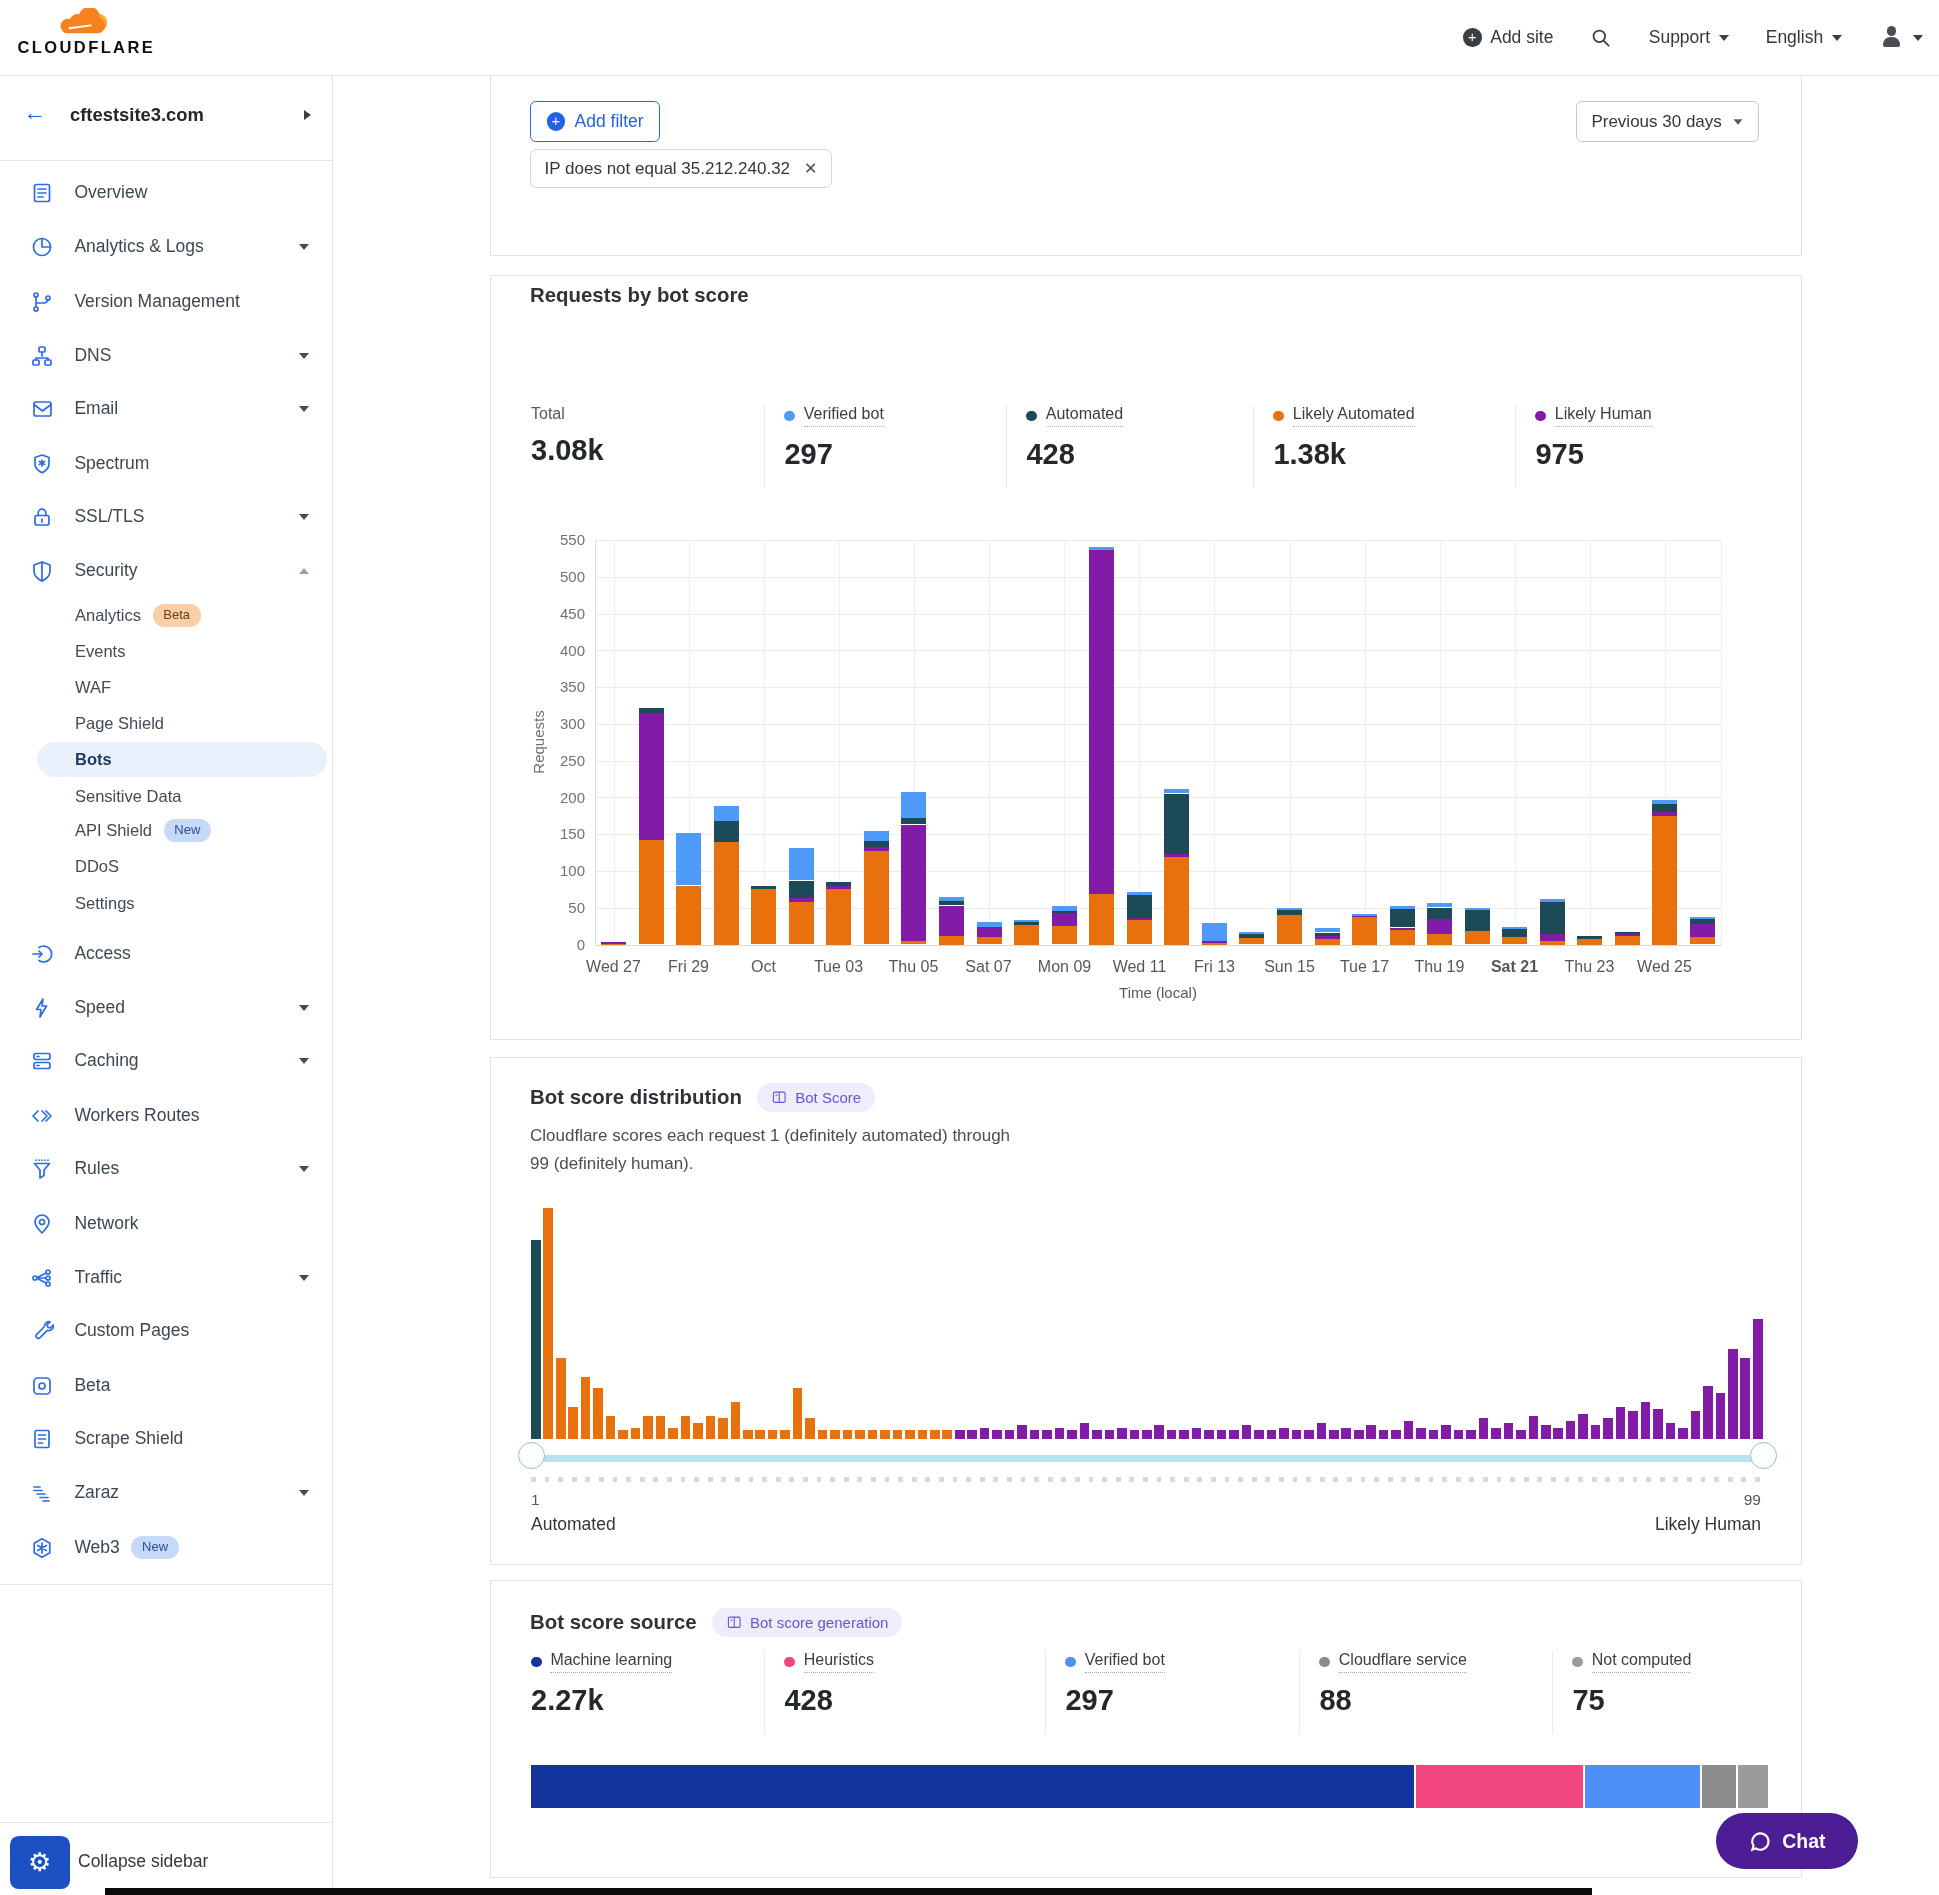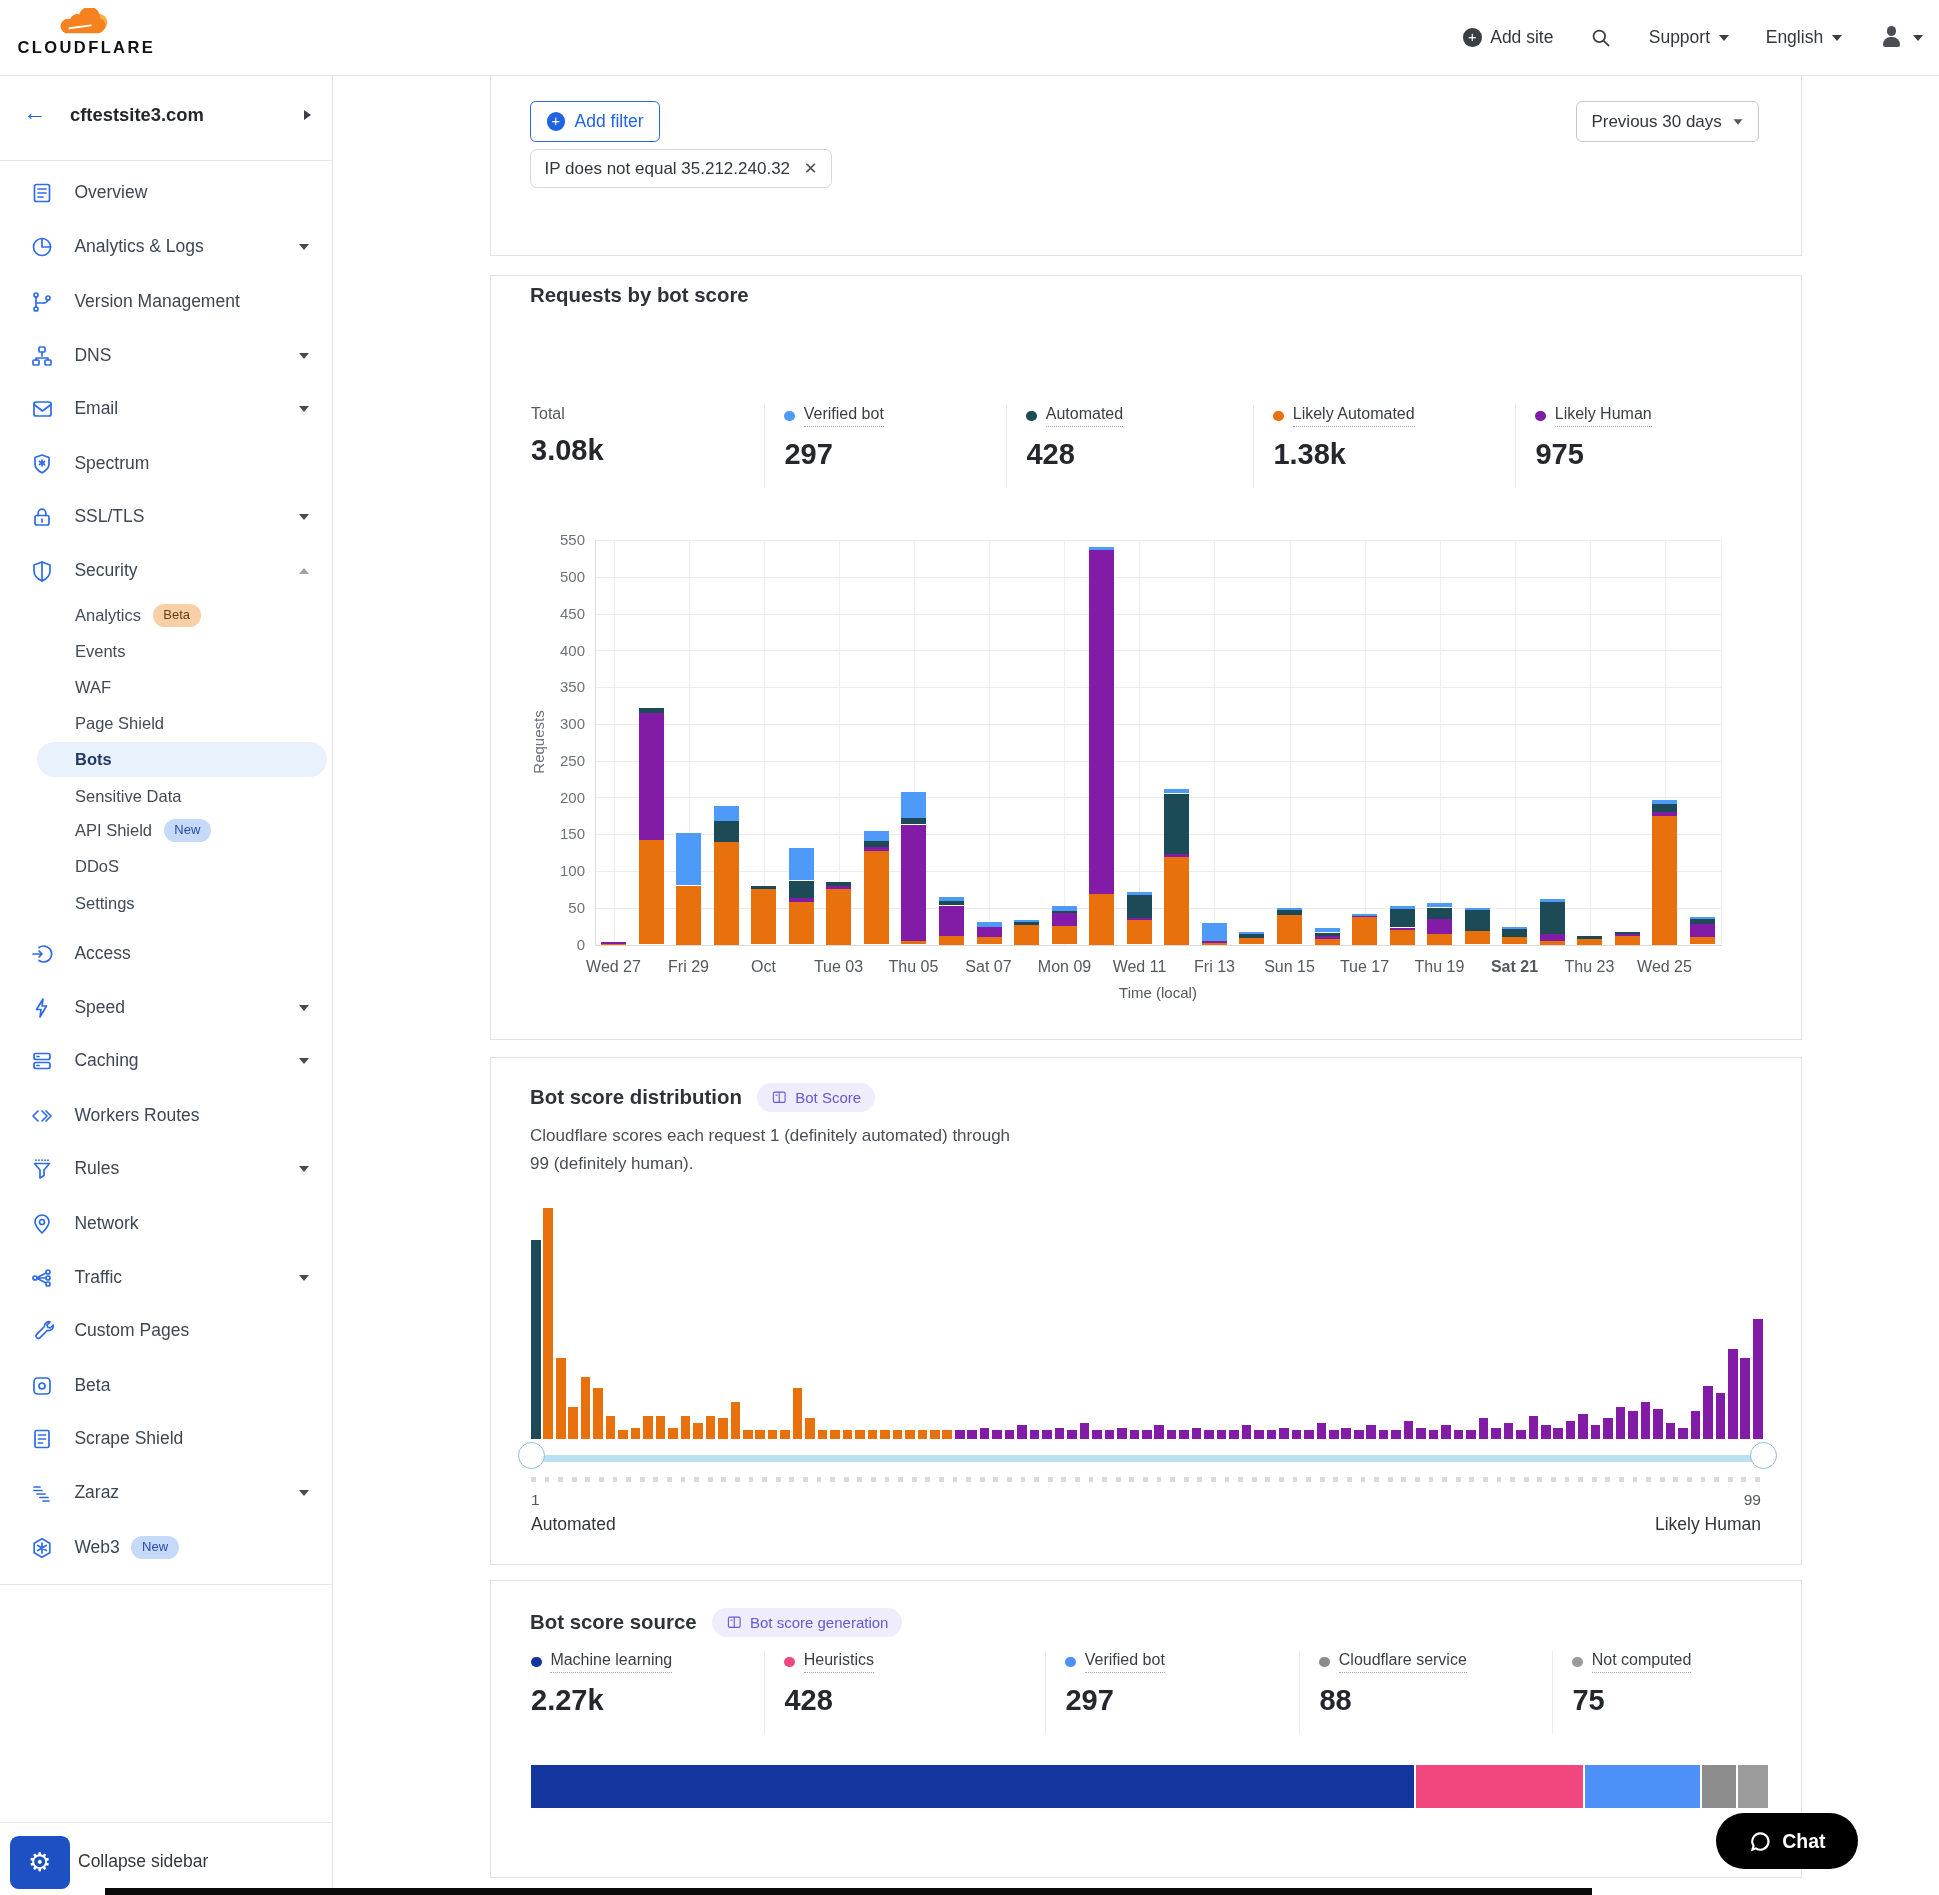--- a/index.html
+++ b/index.html
@@ -79,21 +79,21 @@
   .slider-track{position:absolute;left:40px;top:397px;width:1232px;height:6.8px;border-radius:3.9px;background:#b9e1f1;}
   .slider-handle{position:absolute;top:384px;width:27px;height:27px;border-radius:50%;background:#fff;border:1.9px solid #8fbedc;box-sizing:border-box;cursor:pointer;}
   .slider-dashes{position:absolute;left:40px;top:419px;width:1232px;height:4.9px;
      background:repeating-linear-gradient(90deg,#d9d9d9 0 4.9px,transparent 4.9px 13.6px);}
   .slider-num{position:absolute;top:433px;font-size:15.5px;color:#55585c;}
   .slider-cap{position:absolute;top:456px;font-size:17.5px;color:#33373d;}
   .card3{top:1505px;height:296px;}
   .stats-row3{position:absolute;left:0;top:70px;height:89px;}
   .src-bar{position:absolute;left:40px;top:184px;width:1229px;height:43px;display:flex;gap:1.9px;}
   
-  .chat-btn{position:absolute;left:1716px;top:1813px;width:142px;height:56px;border-radius:28px;background:#000000;display:flex;align-items:center;justify-content:center;gap:10.7px;color:#fff;font-size:19.4px;font-weight:bold;cursor:pointer;z-index:9;}
+  .chat-btn{position:absolute;left:1716px;top:1813px;width:142px;height:56px;border-radius:28px;background:#4c1d95;display:flex;align-items:center;justify-content:center;gap:10.7px;color:#fff;font-size:19.4px;font-weight:bold;cursor:pointer;z-index:9;}
   .chat-btn svg{width:23px;height:23px;stroke:#fff;fill:none;stroke-width:2.2;}
   .bottom-strip{position:absolute;left:105px;top:1888px;width:1487px;height:6.8px;background:#0b0b0b;}
 </style>
 </head>
 <body>
 
 <div class="hdr">
   <div class="logo">
     <svg width="60" height="29" viewBox="0 0 62 30">
       <circle cx="44" cy="15" r="9" fill="#fbad41"></circle>

